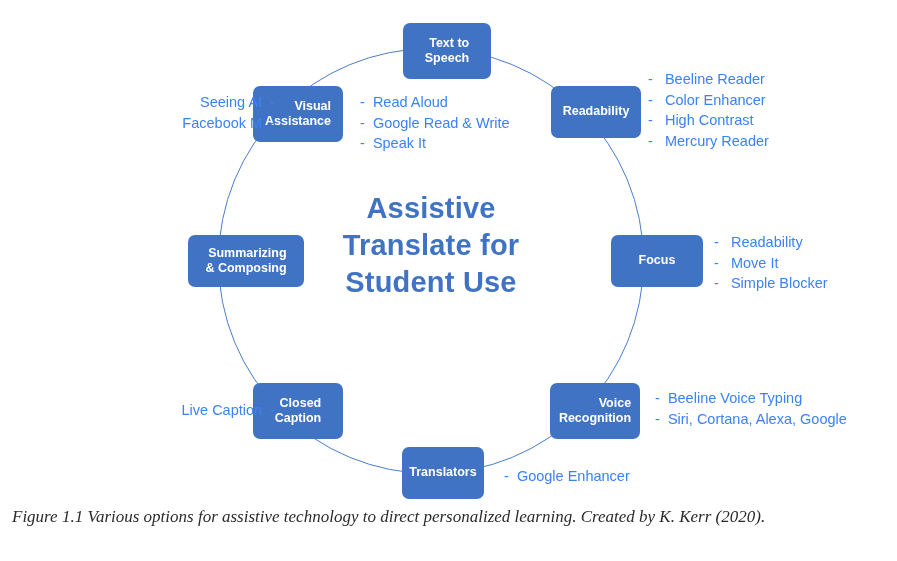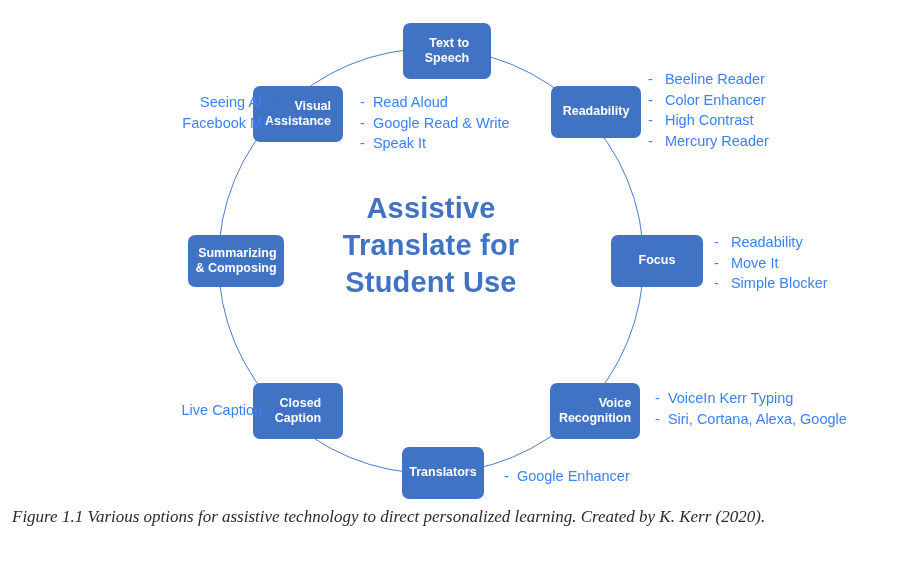--- a/index.html
+++ b/index.html
@@ -107,40 +107,40 @@
     <div class="node" style="left:611px; top:235px; width:92px; height:52px;">Focus</div>
 
     <div class="node" style="left:550px; top:383px; width:90px; height:56px; white-space:pre;">Voice
 Recognition</div>
 
     <div class="node" style="left:402px; top:447px; width:82px; height:52px;">Translators</div>
 
     <div class="node" style="left:253px; top:383px; width:90px; height:56px; white-space:pre;">Closed
 Caption</div>
 
-    <div class="node" style="left:188px; top:235px; width:96px; height:52px; white-space:pre;">Summarizing
+    <div class="node" style="left:188px; top:235px; width:116px; height:52px; white-space:pre;">Summarizing
 &amp; Composing</div>
 
     <div class="node" style="left:253px; top:86px; width:90px; height:56px; white-space:pre;">Visual
 Assistance</div>
 
     <div class="list right" style="left:360px; top:92px;">-  Read Aloud
 -  Google Read &amp; Write
 -  Speak It</div>
 
     <div class="list right" style="left:648px; top:69px;">-   Beeline Reader
 -   Color Enhancer
 -   High Contrast
 -   Mercury Reader</div>
 
     <div class="list right" style="left:714px; top:232px;">-   Readability
 -   Move It
 -   Simple Blocker</div>
 
-    <div class="list right" style="left:655px; top:388px;">-  VoiceIn Kerr Typing
+    <div class="list right" style="left:655px; top:388px;">-  Beeline Voice Typing
 -  Siri, Cortana, Alexa, Google</div>
 
     <div class="list right" style="left:504px; top:466px;">-  Google Enhancer</div>
 
     <div class="list left" style="left:0px; top:400px; width:243px;">Live Caption  -</div>
 
 
     <div class="list left" style="left:0px; top:92px; width:243px;">Seeing AI  -
 Facebook M  -</div>
 

